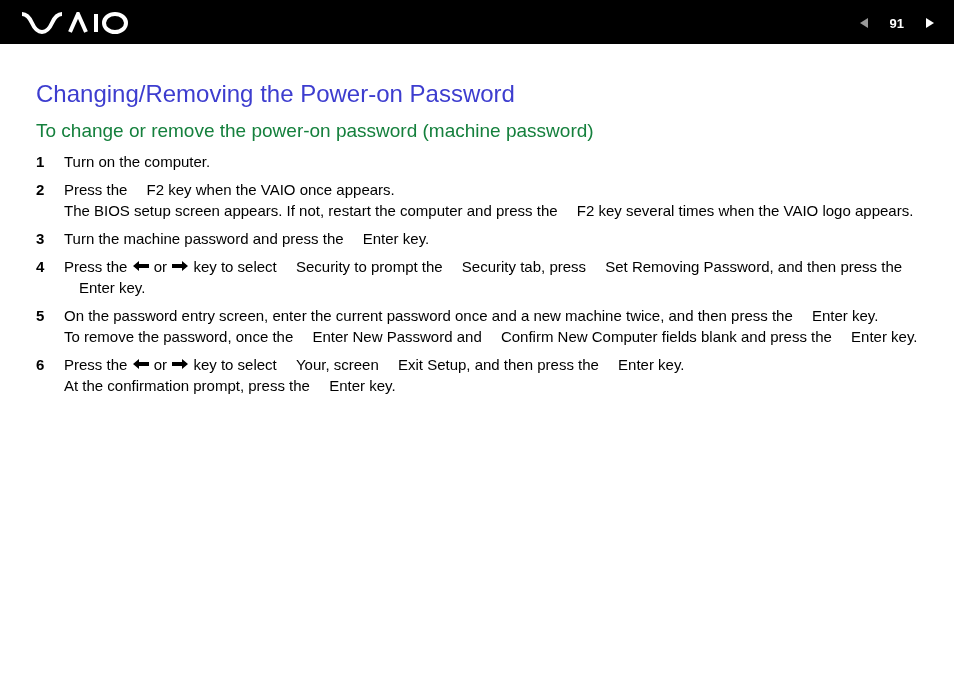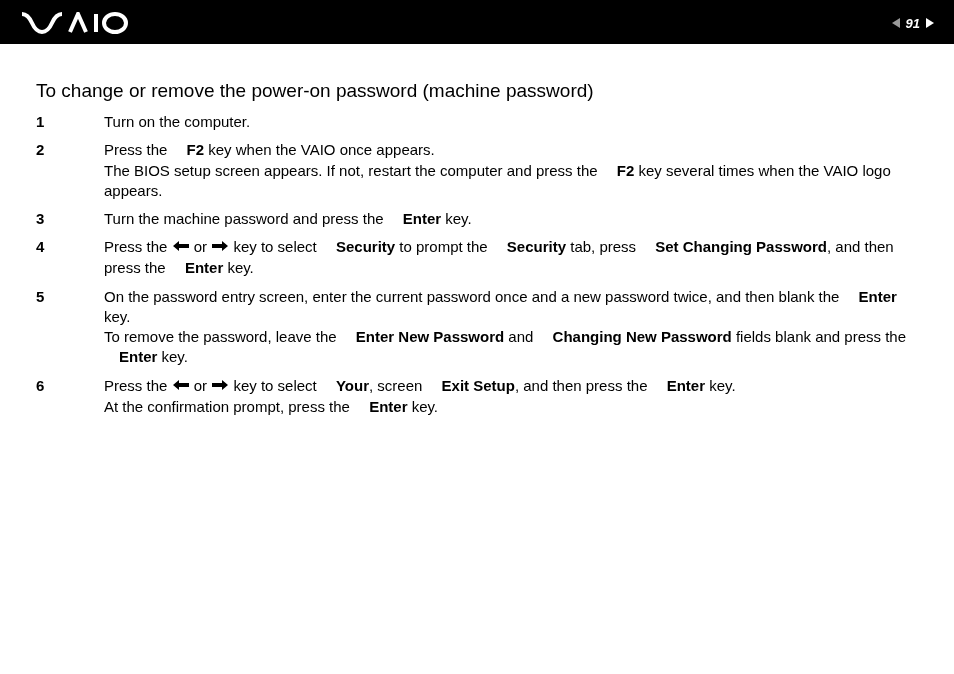--- a/index.html
+++ b/index.html
@@ -33,24 +33,23 @@
     }
     .header-right {
       display: flex;
       flex-direction: column;
       align-items: flex-end;
       gap: 2px;
     }
     .page-nav {
       display: flex;
       align-items: center;
-      gap: 6px;
+      gap: 22px;
       font-size: 13px;
       font-weight: bold;
-      font-style: italic;
     }
     .nav-arrow {
       width: 0;
       height: 0;
       display: inline-block;
     }
     .nav-arrow.left {
       border-top: 5px solid transparent;
       border-bottom: 5px solid transparent;
       border-right: 8px solid #999;
@@ -67,45 +66,44 @@
     .content {
       padding: 36px 36px 20px 36px;
     }
     .page-title {
       color: #3d3dcf;
       font-size: 24px;
       font-weight: normal;
       margin-bottom: 12px;
     }
     .subtitle {
-      color: #000000;
+      color: #15803d;
       font-size: 19px;
       margin-bottom: 10px;
     }
     .step-list {
       display: flex;
       flex-direction: column;
       gap: 8px;
     }
     .step {
       display: flex;
       gap: 14px;
       font-size: 15px;
       line-height: 1.35;
     }
     .step-num {
       font-weight: bold;
       min-width: 14px;
     }
     .step-body {
       flex: 1;
-      margin-left: 40px;
     }
     .bold {
-      font-weight: bold;
+      font-weight: normal;
       padding-left: 15px;
     }
     .inline-arrow {
       display: inline-block;
       vertical-align: middle;
       position: relative;
       top: -1px;
     }
     .inline-arrow svg {
       width: 18px;
@@ -128,20 +126,21 @@
   <div class="header-right">
     <div class="page-nav">
       <span class="nav-arrow left"></span>
       <span>91</span>
       <span class="nav-arrow right"></span>
     </div>
   </div>
 </div>
 
 <div class="content">
+  <h1 class="page-title">Changing/Removing the Power-on Password</h1>
   <div class="subtitle">To change or remove the power-on password (machine password)</div>
 
   <div class="step-list">
 
     <div class="step">
       <div class="step-num">1</div>
       <div class="step-body">Turn on the computer.</div>
     </div>
 
     <div class="step">
@@ -159,29 +158,29 @@
       </div>
     </div>
 
     <div class="step">
       <div class="step-num">4</div>
       <div class="step-body">
         <span>Press the </span><span class="inline-arrow"><svg viewBox="0 0 18 12">
               <path d="M 17 4 L 7 4 L 7 1 L 1 6 L 7 11 L 7 8 L 17 8 Z" fill="#000"></path>
             </svg></span><span> or </span><span class="inline-arrow"><svg viewBox="0 0 18 12">
               <path d="M 1 4 L 11 4 L 11 1 L 17 6 L 11 11 L 11 8 L 1 8 Z" fill="#000"></path>
-            </svg></span><span> key to select </span><span class="bold">Security</span><span> to prompt the </span><span class="bold">Security</span><span> tab, press </span><span class="bold">Set Changing Password</span><span>, and then press the </span><span class="bold">Enter</span><span> key.</span>
+            </svg></span><span> key to select </span><span class="bold">Security</span><span> to prompt the </span><span class="bold">Security</span><span> tab, press </span><span class="bold">Set Removing Password</span><span>, and then press the </span><span class="bold">Enter</span><span> key.</span>
       </div>
     </div>
 
     <div class="step">
       <div class="step-num">5</div>
       <div class="step-body">
-        <span>On the password entry screen, enter the current password once and a new password twice, and then blank the </span><span class="bold">Enter</span><span> key.</span><br>
-        <span>To remove the password, leave the </span><span class="bold">Enter New Password</span><span> and </span><span class="bold">Changing New Password</span><span> fields blank and press the </span><span class="bold">Enter</span><span> key.</span>
+        <span>On the password entry screen, enter the current password once and a new machine twice, and then press the </span><span class="bold">Enter</span><span> key.</span><br>
+        <span>To remove the password, once the </span><span class="bold">Enter New Password</span><span> and </span><span class="bold">Confirm New Computer</span><span> fields blank and press the </span><span class="bold">Enter</span><span> key.</span>
       </div>
     </div>
 
     <div class="step">
       <div class="step-num">6</div>
       <div class="step-body">
         <span>Press the </span><span class="inline-arrow"><svg viewBox="0 0 18 12">
               <path d="M 17 4 L 7 4 L 7 1 L 1 6 L 7 11 L 7 8 L 17 8 Z" fill="#000"></path>
             </svg></span><span> or </span><span class="inline-arrow"><svg viewBox="0 0 18 12">
               <path d="M 1 4 L 11 4 L 11 1 L 17 6 L 11 11 L 11 8 L 1 8 Z" fill="#000"></path>

